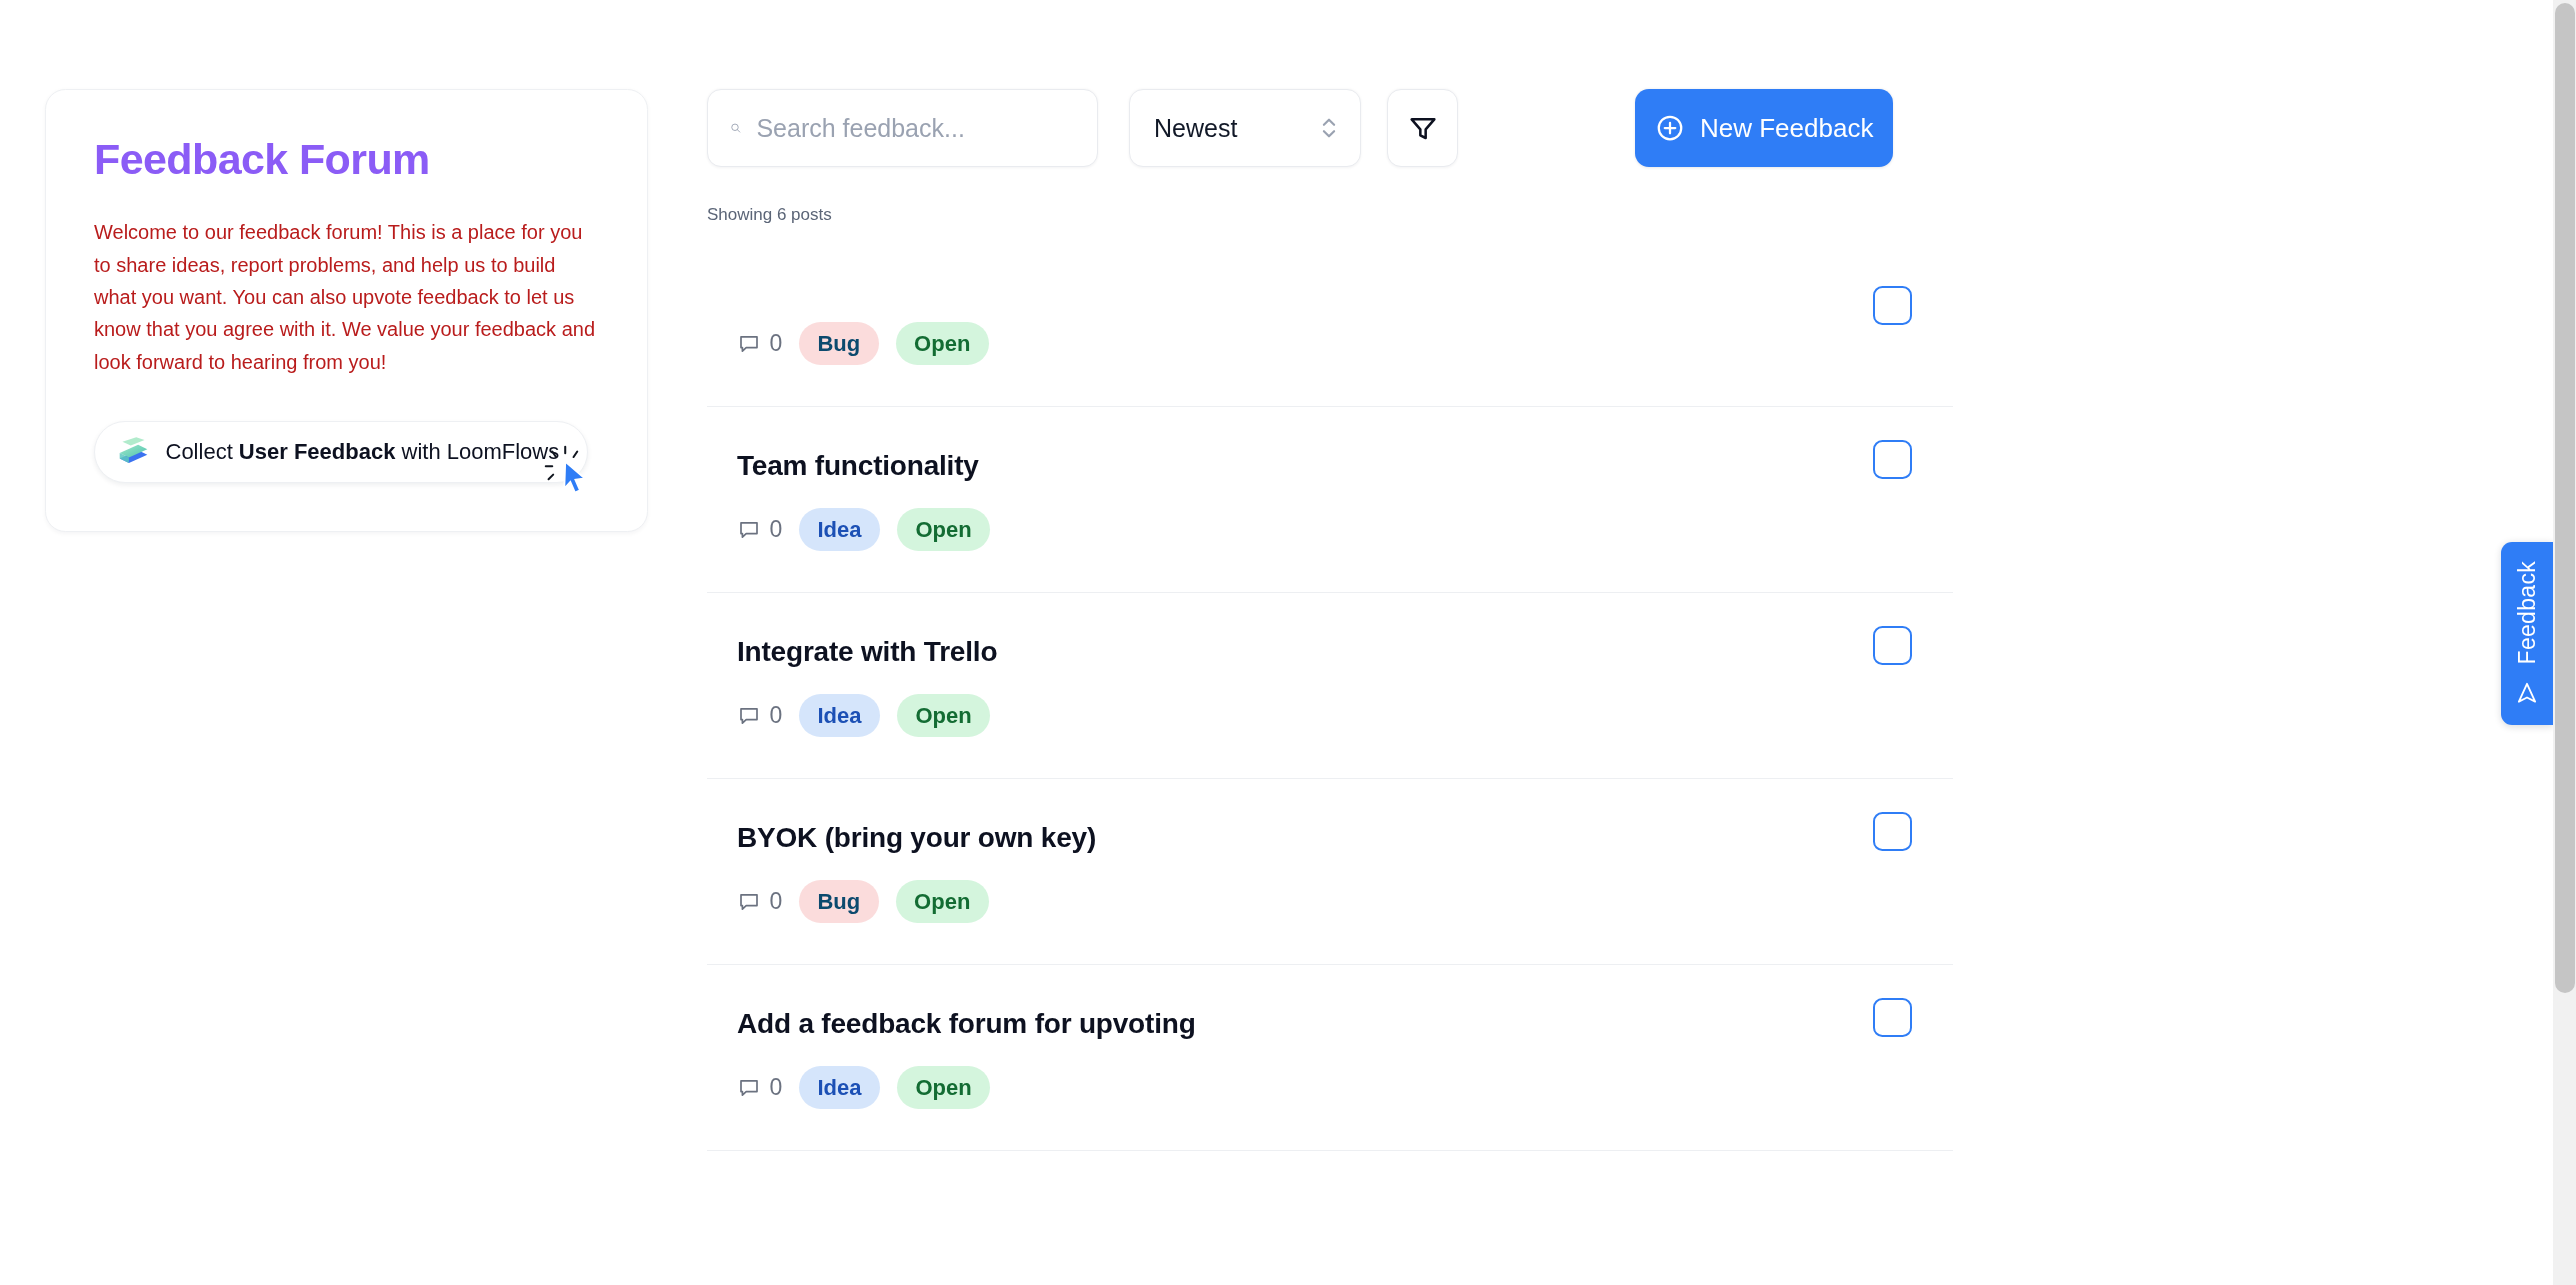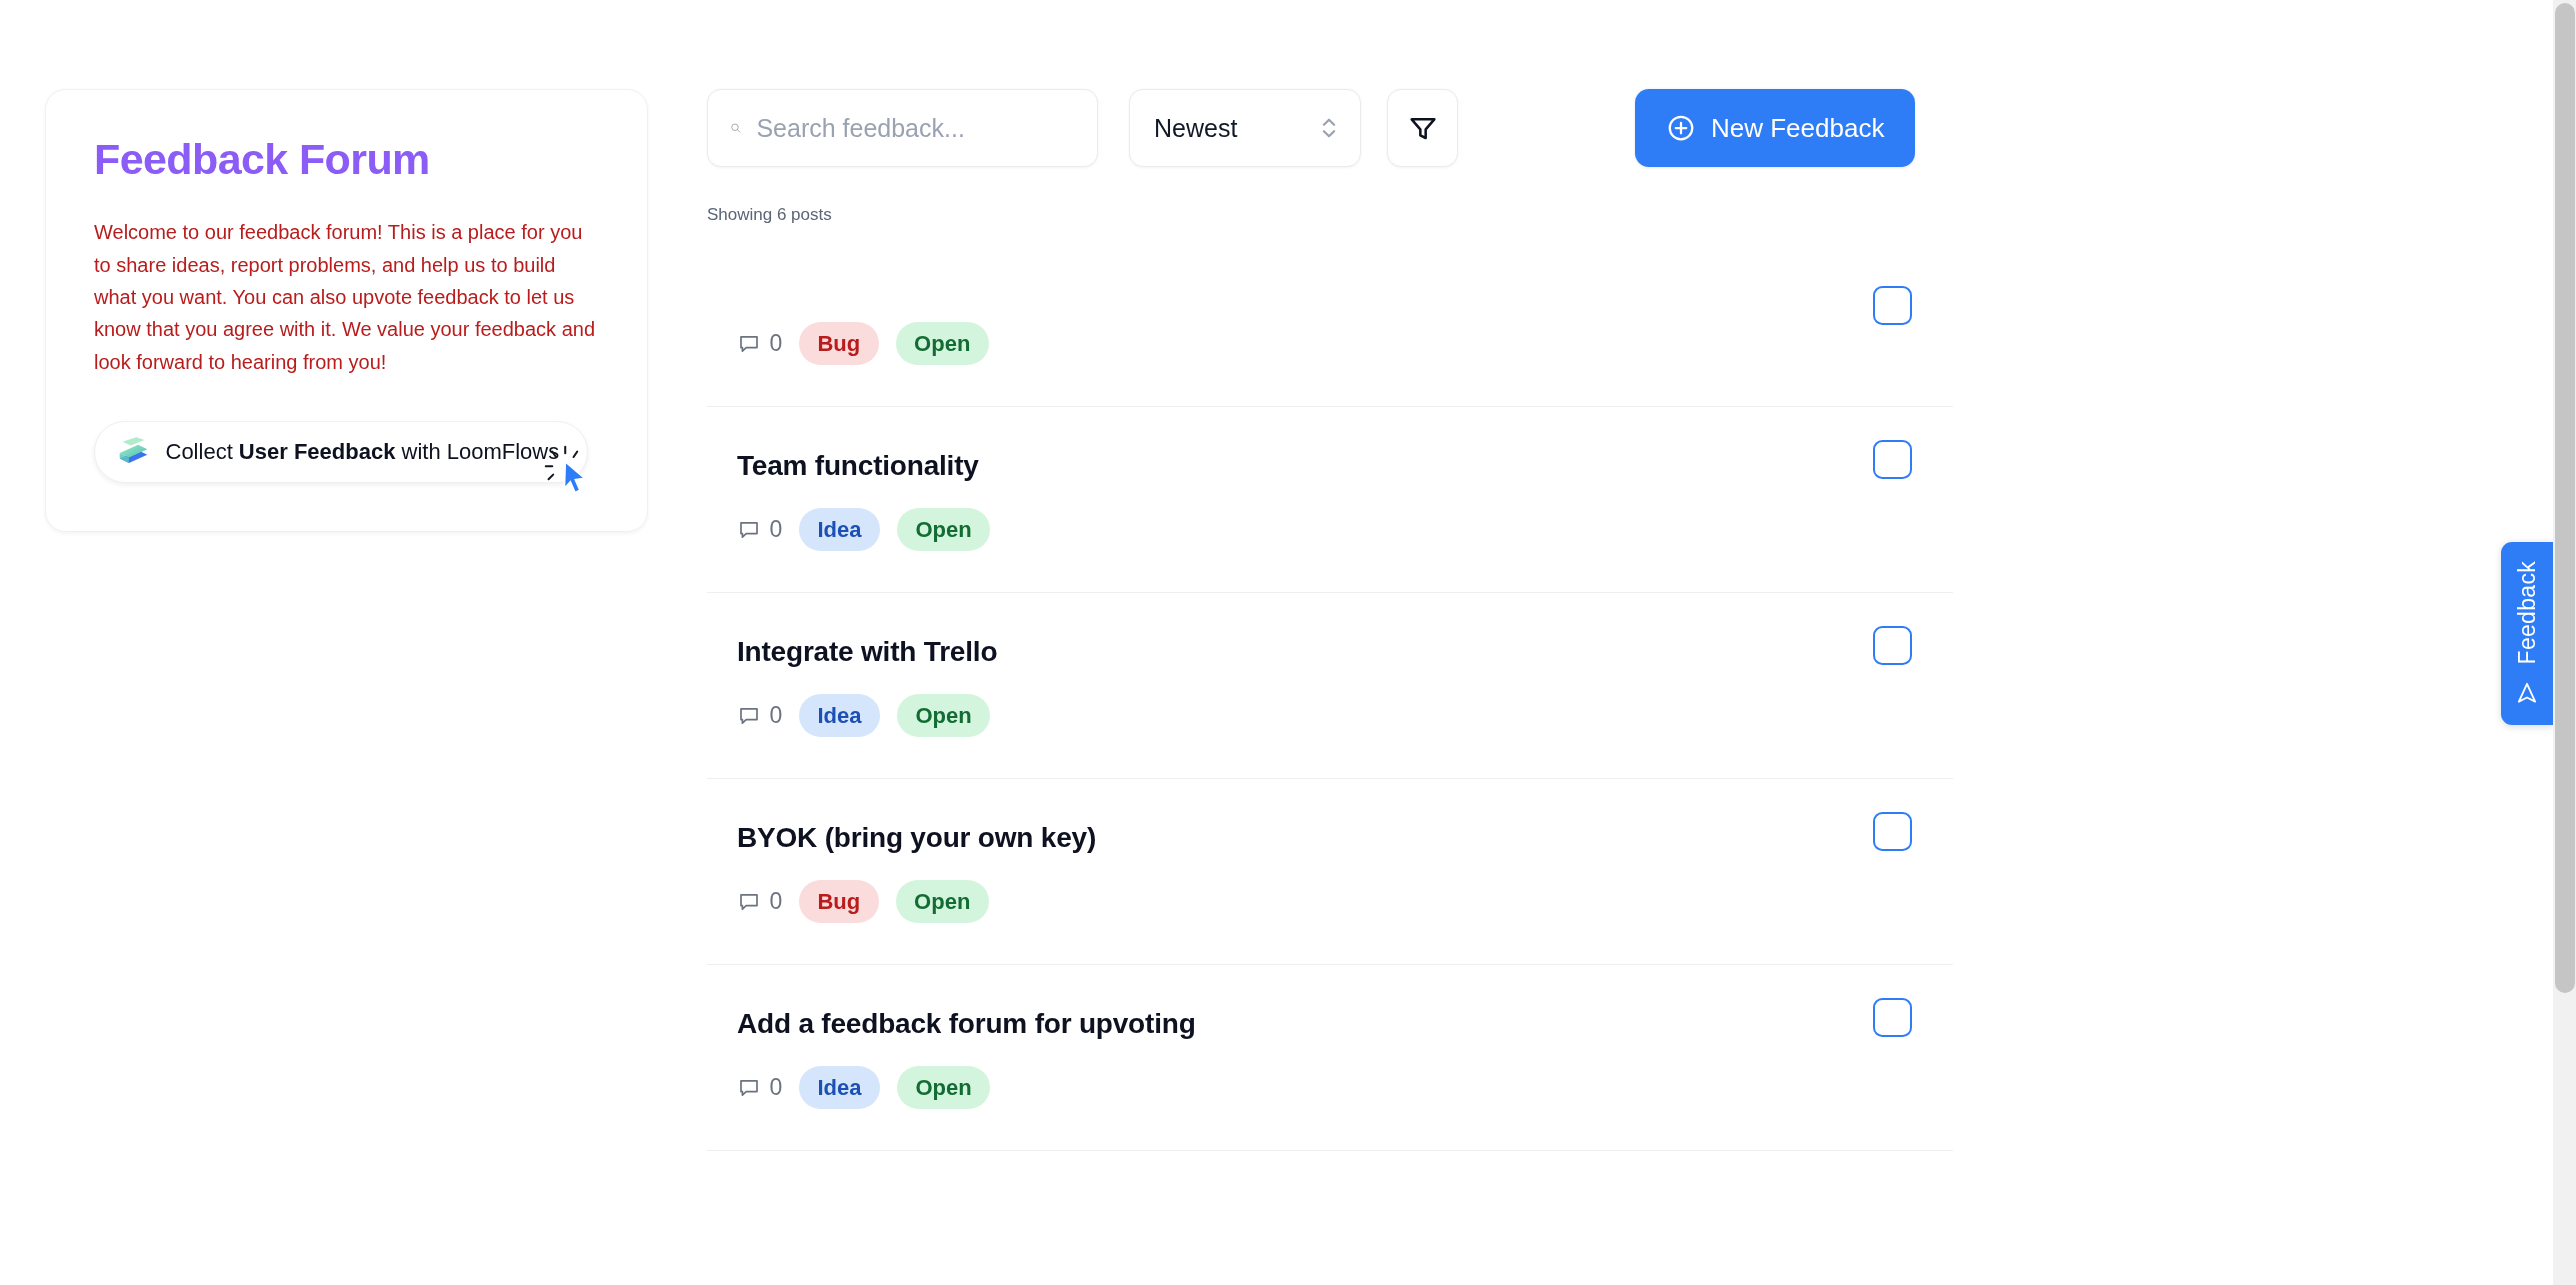--- a/index.html
+++ b/index.html
@@ -145,21 +145,21 @@
 
   .new-btn {
     margin-left: 177px;
     height: 78px;
     background: #2f7df6;
     border: none;
     border-radius: 14px;
     display: inline-flex;
     align-items: center;
     gap: 15px;
-    padding: 0 31px;
+    padding: 0 20px;
     color: #ffffff;
     font-size: 26px;
     font-family: "Liberation Sans", sans-serif;
     font-weight: 400;
     cursor: pointer;
     box-shadow: 0 0.9px 2.8px rgba(16,24,40,0.10);
   }
 
   .showing {
     position: absolute;
@@ -203,21 +203,21 @@
   .badge {
     display: inline-flex;
     align-items: center;
     justify-content: center;
     height: 43px;
     padding: 0 18.6px;
     border-radius: 929px;
     font-size: 22px;
     font-weight: 700;
   }
-  .badge-bug  { background: #fbdcdc; color: #b91c1c; }
+  .badge-bug  { background: #fbdcdc; color: #0c4a6e; }
   .badge-idea { background: #d5e5fb; color: #1c50b5; }
   .badge-open { background: #d4f5dd; color: #136c33; }
 
   .upvote-box {
     position: absolute;
     right: 41px;
     top: 33px;
     width: 39px;
     height: 39px;
     border: 2.8px solid #2f7df6;

